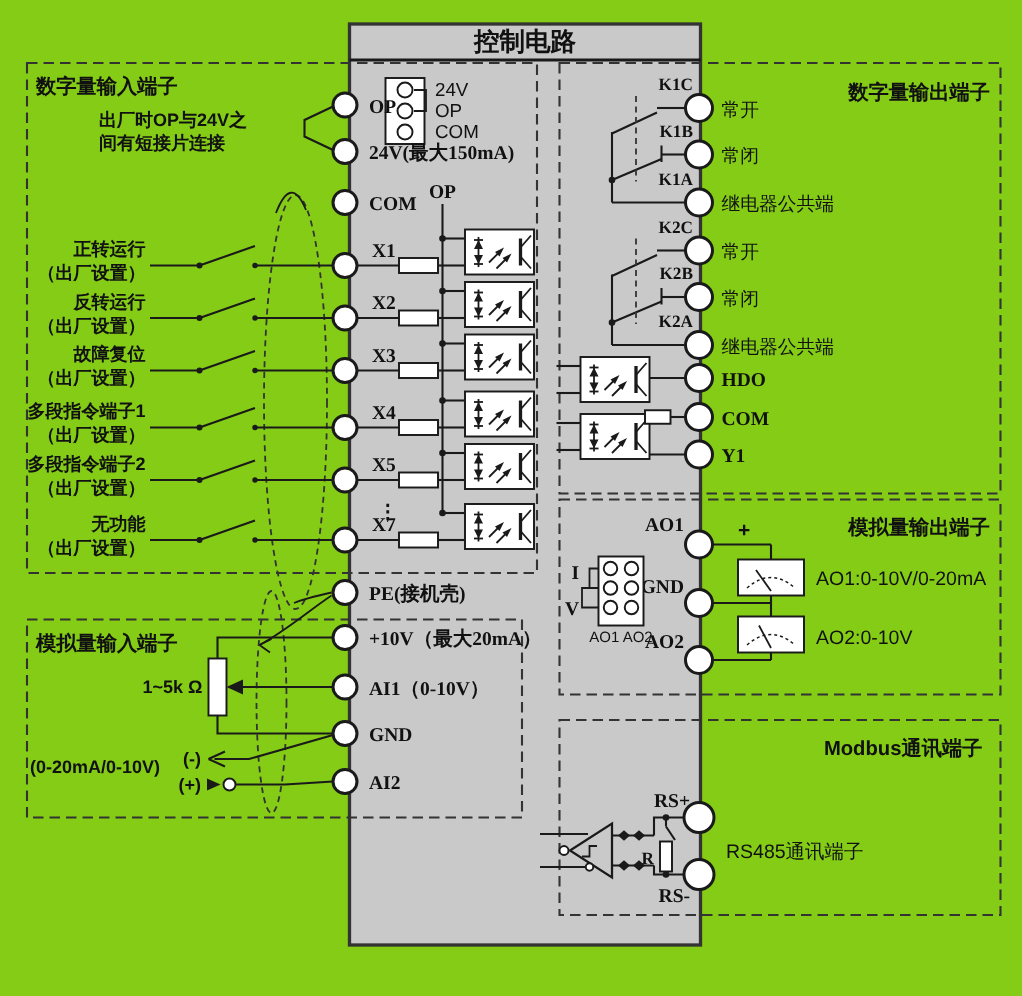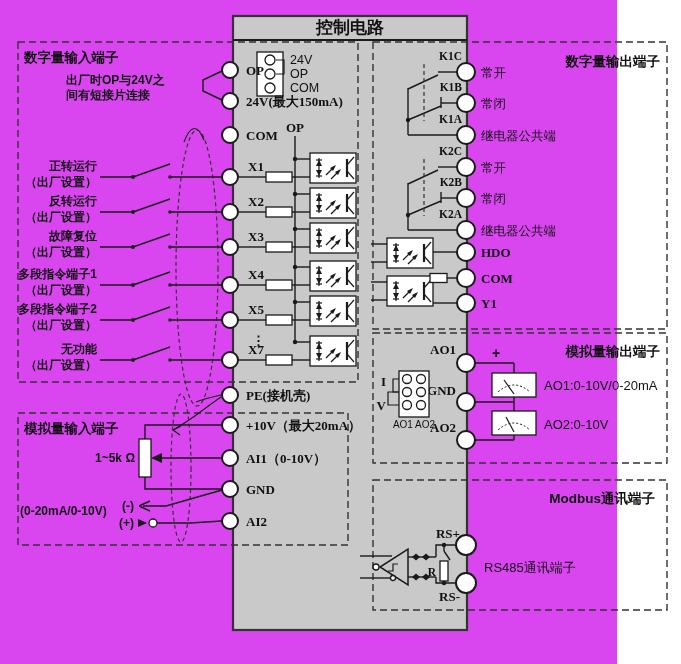--- a/index.html
+++ b/index.html
@@ -1,16 +1,16 @@
 <!DOCTYPE html>
 <html><head>
 <meta charset="utf-8">
 <style>
   html,body{margin:0;padding:0;background:#fff;}
-  .stage{width:617px;height:664px;position:relative;background:#d946ef;}
+  .stage{width:681px;height:664px;position:relative;background:#84cc16;}
   svg{display:block;}
   .t-title{font:bold 17px "Liberation Sans",sans-serif;fill:#111;}
   .t-sec{font:bold 13.5px "Liberation Sans",sans-serif;fill:#111;}
   .t-cjk{font:bold 12px "Liberation Sans",sans-serif;fill:#111;}
   .t-cjkr{font:12.5px "Liberation Sans",sans-serif;fill:#111;}
   .t-code{font:bold 13px "Liberation Serif","DejaVu Serif",serif;fill:#111;}
   .t-code-sm{font:bold 11.5px "Liberation Serif","DejaVu Serif",serif;fill:#111;}
   .t-plain{font:13px "Liberation Sans",sans-serif;fill:#111;}
   .t-tiny{font:10px "Liberation Sans",sans-serif;fill:#111;}
   .t-sign{font:bold 14px "Liberation Sans",sans-serif;fill:#111;}

